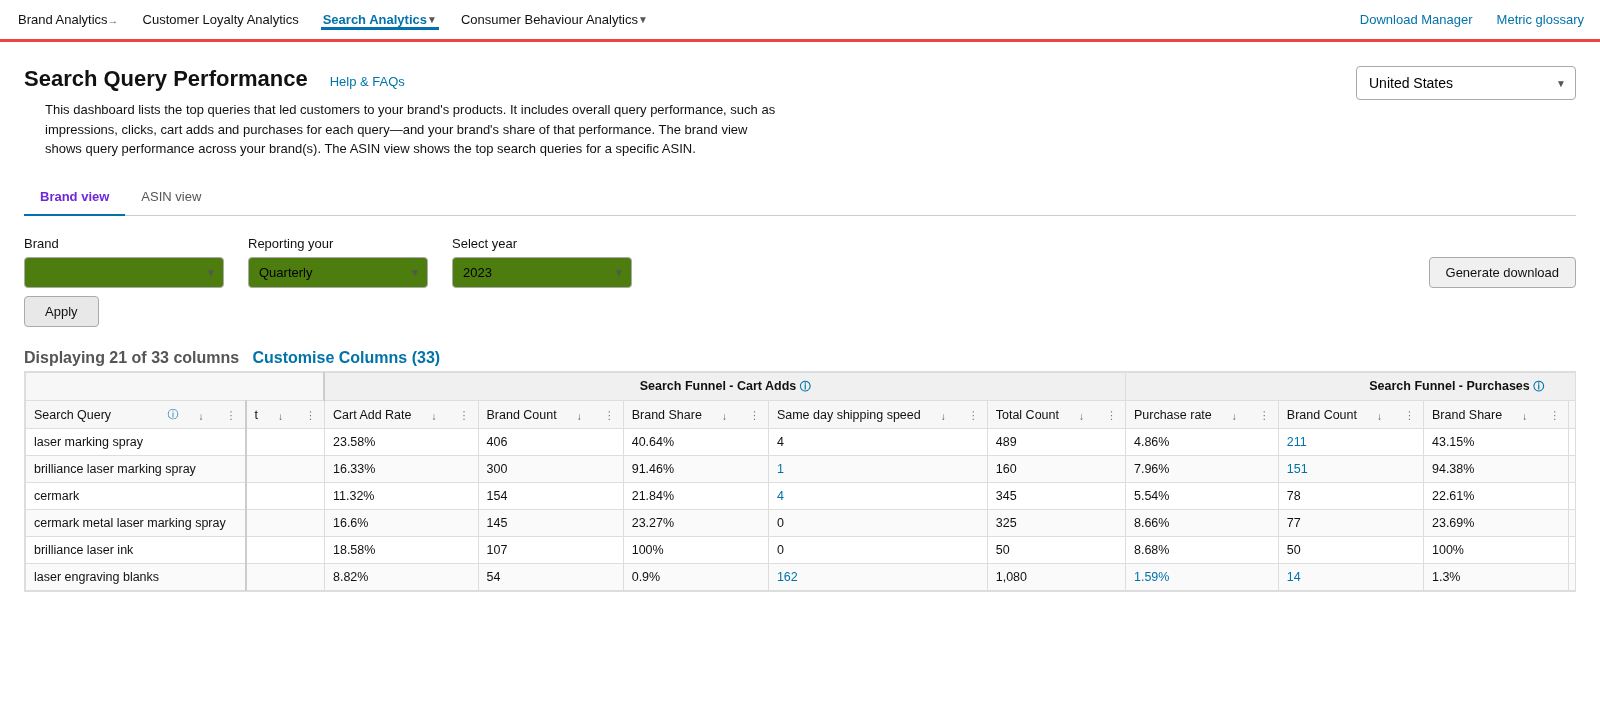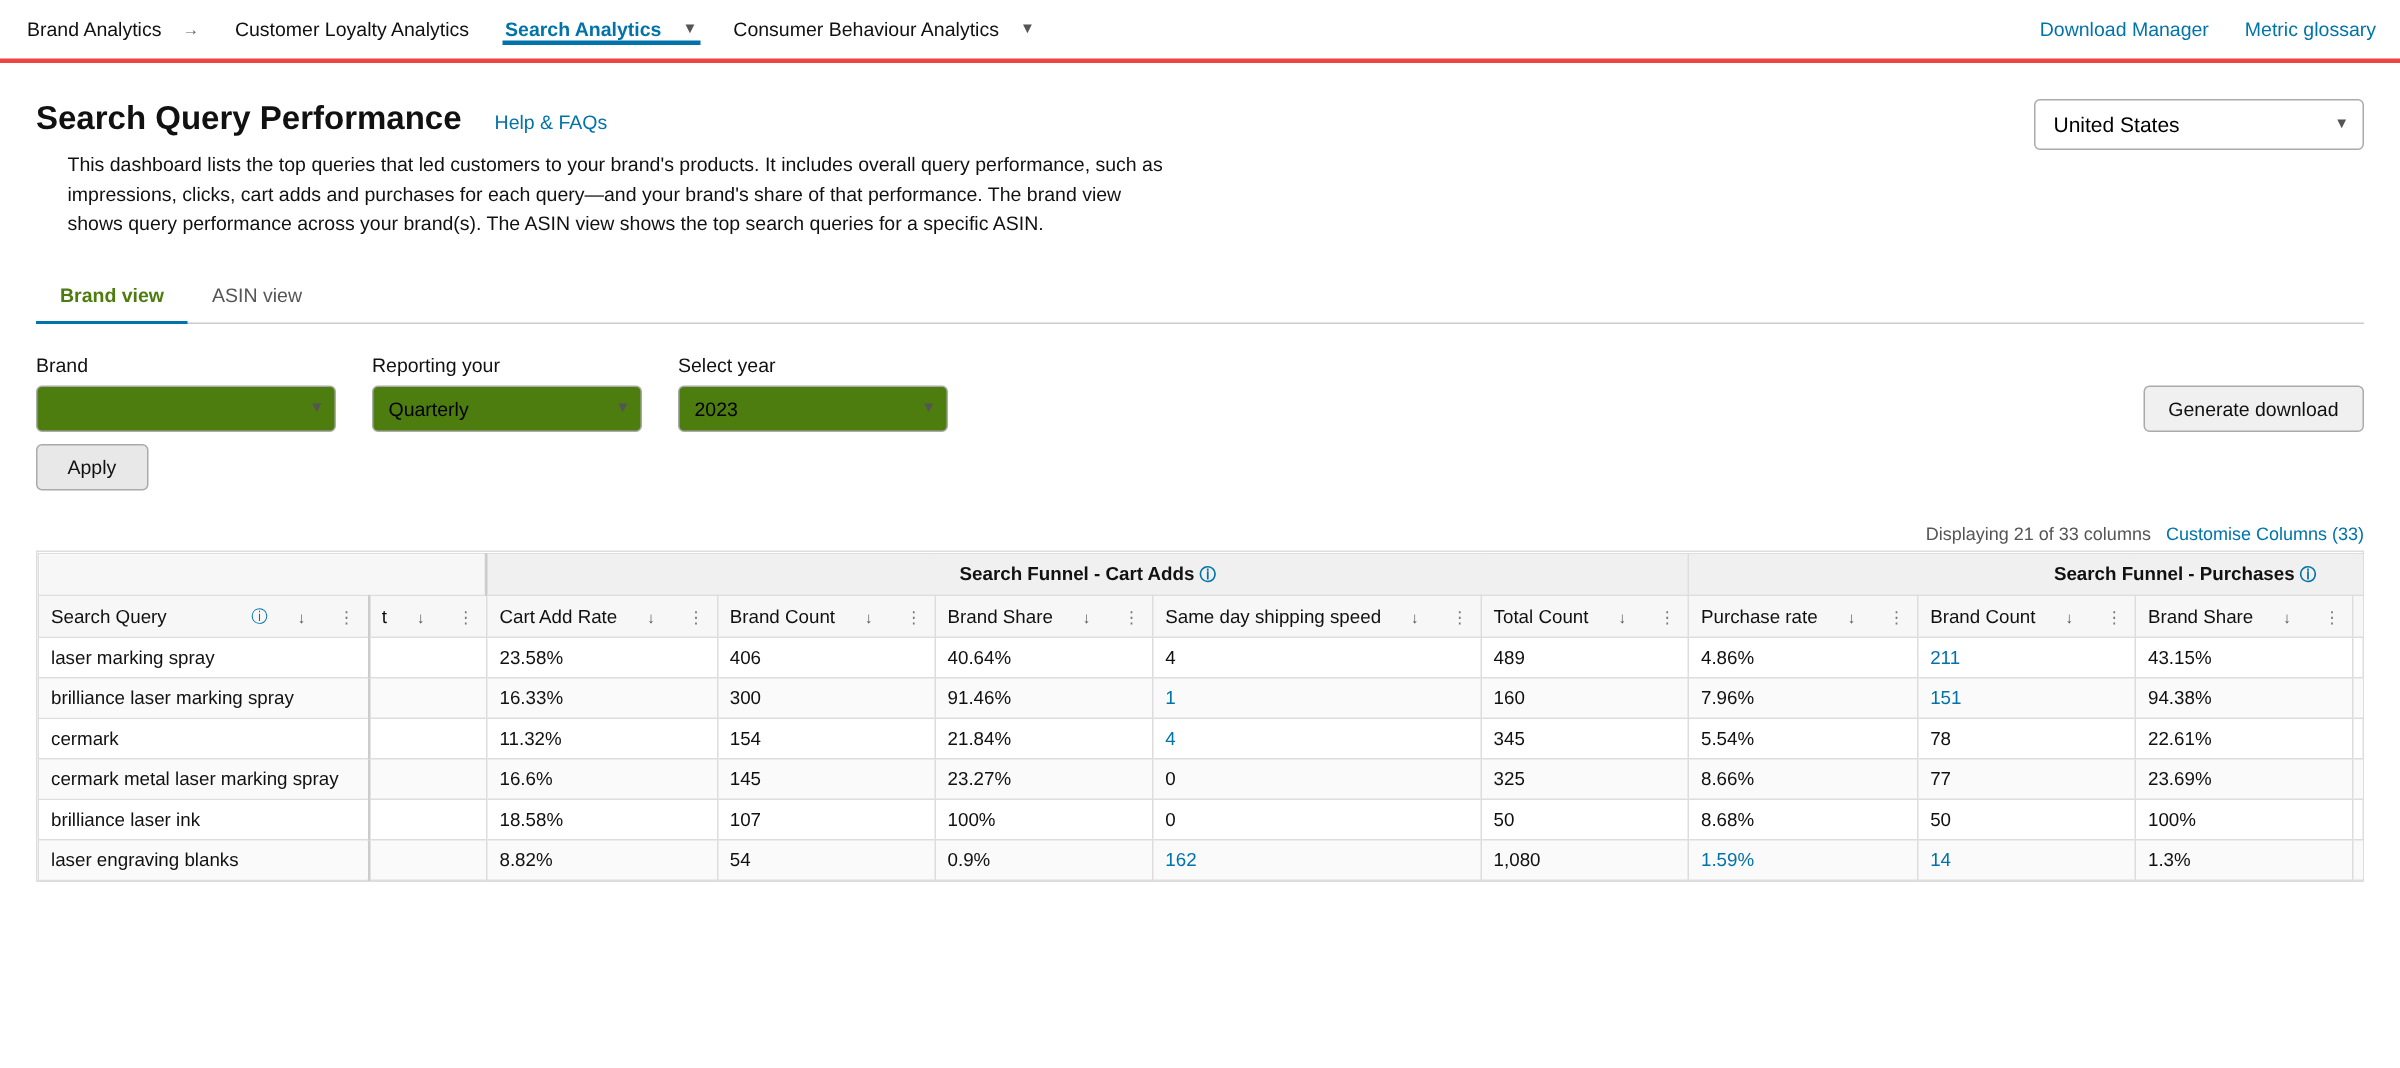--- a/index.html
+++ b/index.html
@@ -6,21 +6,21 @@
     body { font-family: Arial, sans-serif; font-size: 13px; color: #111; background: #fff; }
 
     
     .top-nav {
       display: flex; align-items: center; padding: 0 16px;
       border-bottom: 3px solid #e44; height: 42px;
       background: #fff; position: relative;
     }
     .nav-item {
       margin-right: 20px; cursor: pointer; font-size: 13px; color: #111;
-      display: flex; align-items: center; gap: 14px; white-space: nowrap;
+      display: flex; align-items: center; gap: 0; white-space: nowrap;
       padding: 0 2px;
       text-align: right;
     }
     .nav-item.active {
       color: #0073aa; font-weight: bold;
       border-bottom: 3px solid #0073aa; margin-bottom: -3px; padding-bottom: 0;
     }
     .nav-arrow { color: #666; font-size: 11px; }
     .nav-right {
       margin-left: auto; display: flex; align-items: center; gap: 24px;
@@ -51,21 +51,21 @@
       content: '▼'; position: absolute; right: 10px; top: 50%;
       transform: translateY(-50%); font-size: 10px; color: #555; pointer-events: none;
     }
 
     
     .tabs { display: flex; border-bottom: 1px solid #ccc; margin-top: 20px; }
     .tab {
       padding: 10px 16px; cursor: pointer; font-size: 13px; color: #555;
       border-bottom: 2px solid transparent; margin-bottom: -1px;
     }
-    .tab.active { color: #4d7c0f; border-bottom: 2px solid #0073aa; font-weight: bold; }
+    .tab.active { color: #6d28d9; border-bottom: 2px solid #0073aa; font-weight: bold; }
 
     
     .filters { display: flex; align-items: flex-end; gap: 24px; padding: 20px 0 16px 0; flex-wrap: wrap; }
     .filter-group { display: flex; flex-direction: column; gap: 6px; }
     .filter-label { font-size: 13px; color: #111; font-weight: normal; }
     .filter-select {
       border: 1px solid #aaa; border-radius: 4px; padding: 7px 30px 7px 10px;
       font-size: 13px; appearance: none; background: #4d7c0f; cursor: pointer; min-width: 180px;
     }
     .select-wrapper { position: relative; display: inline-block; }
@@ -79,21 +79,21 @@
       align-self: flex-end;
     }
     .gen-download-btn {
       margin-left: auto; align-self: flex-end;
       background: #f0f0f0; border: 1px solid #aaa; border-radius: 4px;
       padding: 7px 16px; font-size: 13px; cursor: pointer; color: #111;
     }
 
     
     .col-info {
-      text-align: right; font-size: 12px; color: #555; padding: 6px 0 4px 0;
+      text-align: left; font-size: 16px; color: #555; padding: 6px 0 4px 0; font-weight: bold;
     }
     .col-info a { color: #0073aa; cursor: pointer; }
 
     
     .table-wrapper {
       overflow-x: auto; border: 1px solid #ddd;
       position: relative;
     }
     table {
       border-collapse: collapse; width: 100%; font-size: 12.5px;

